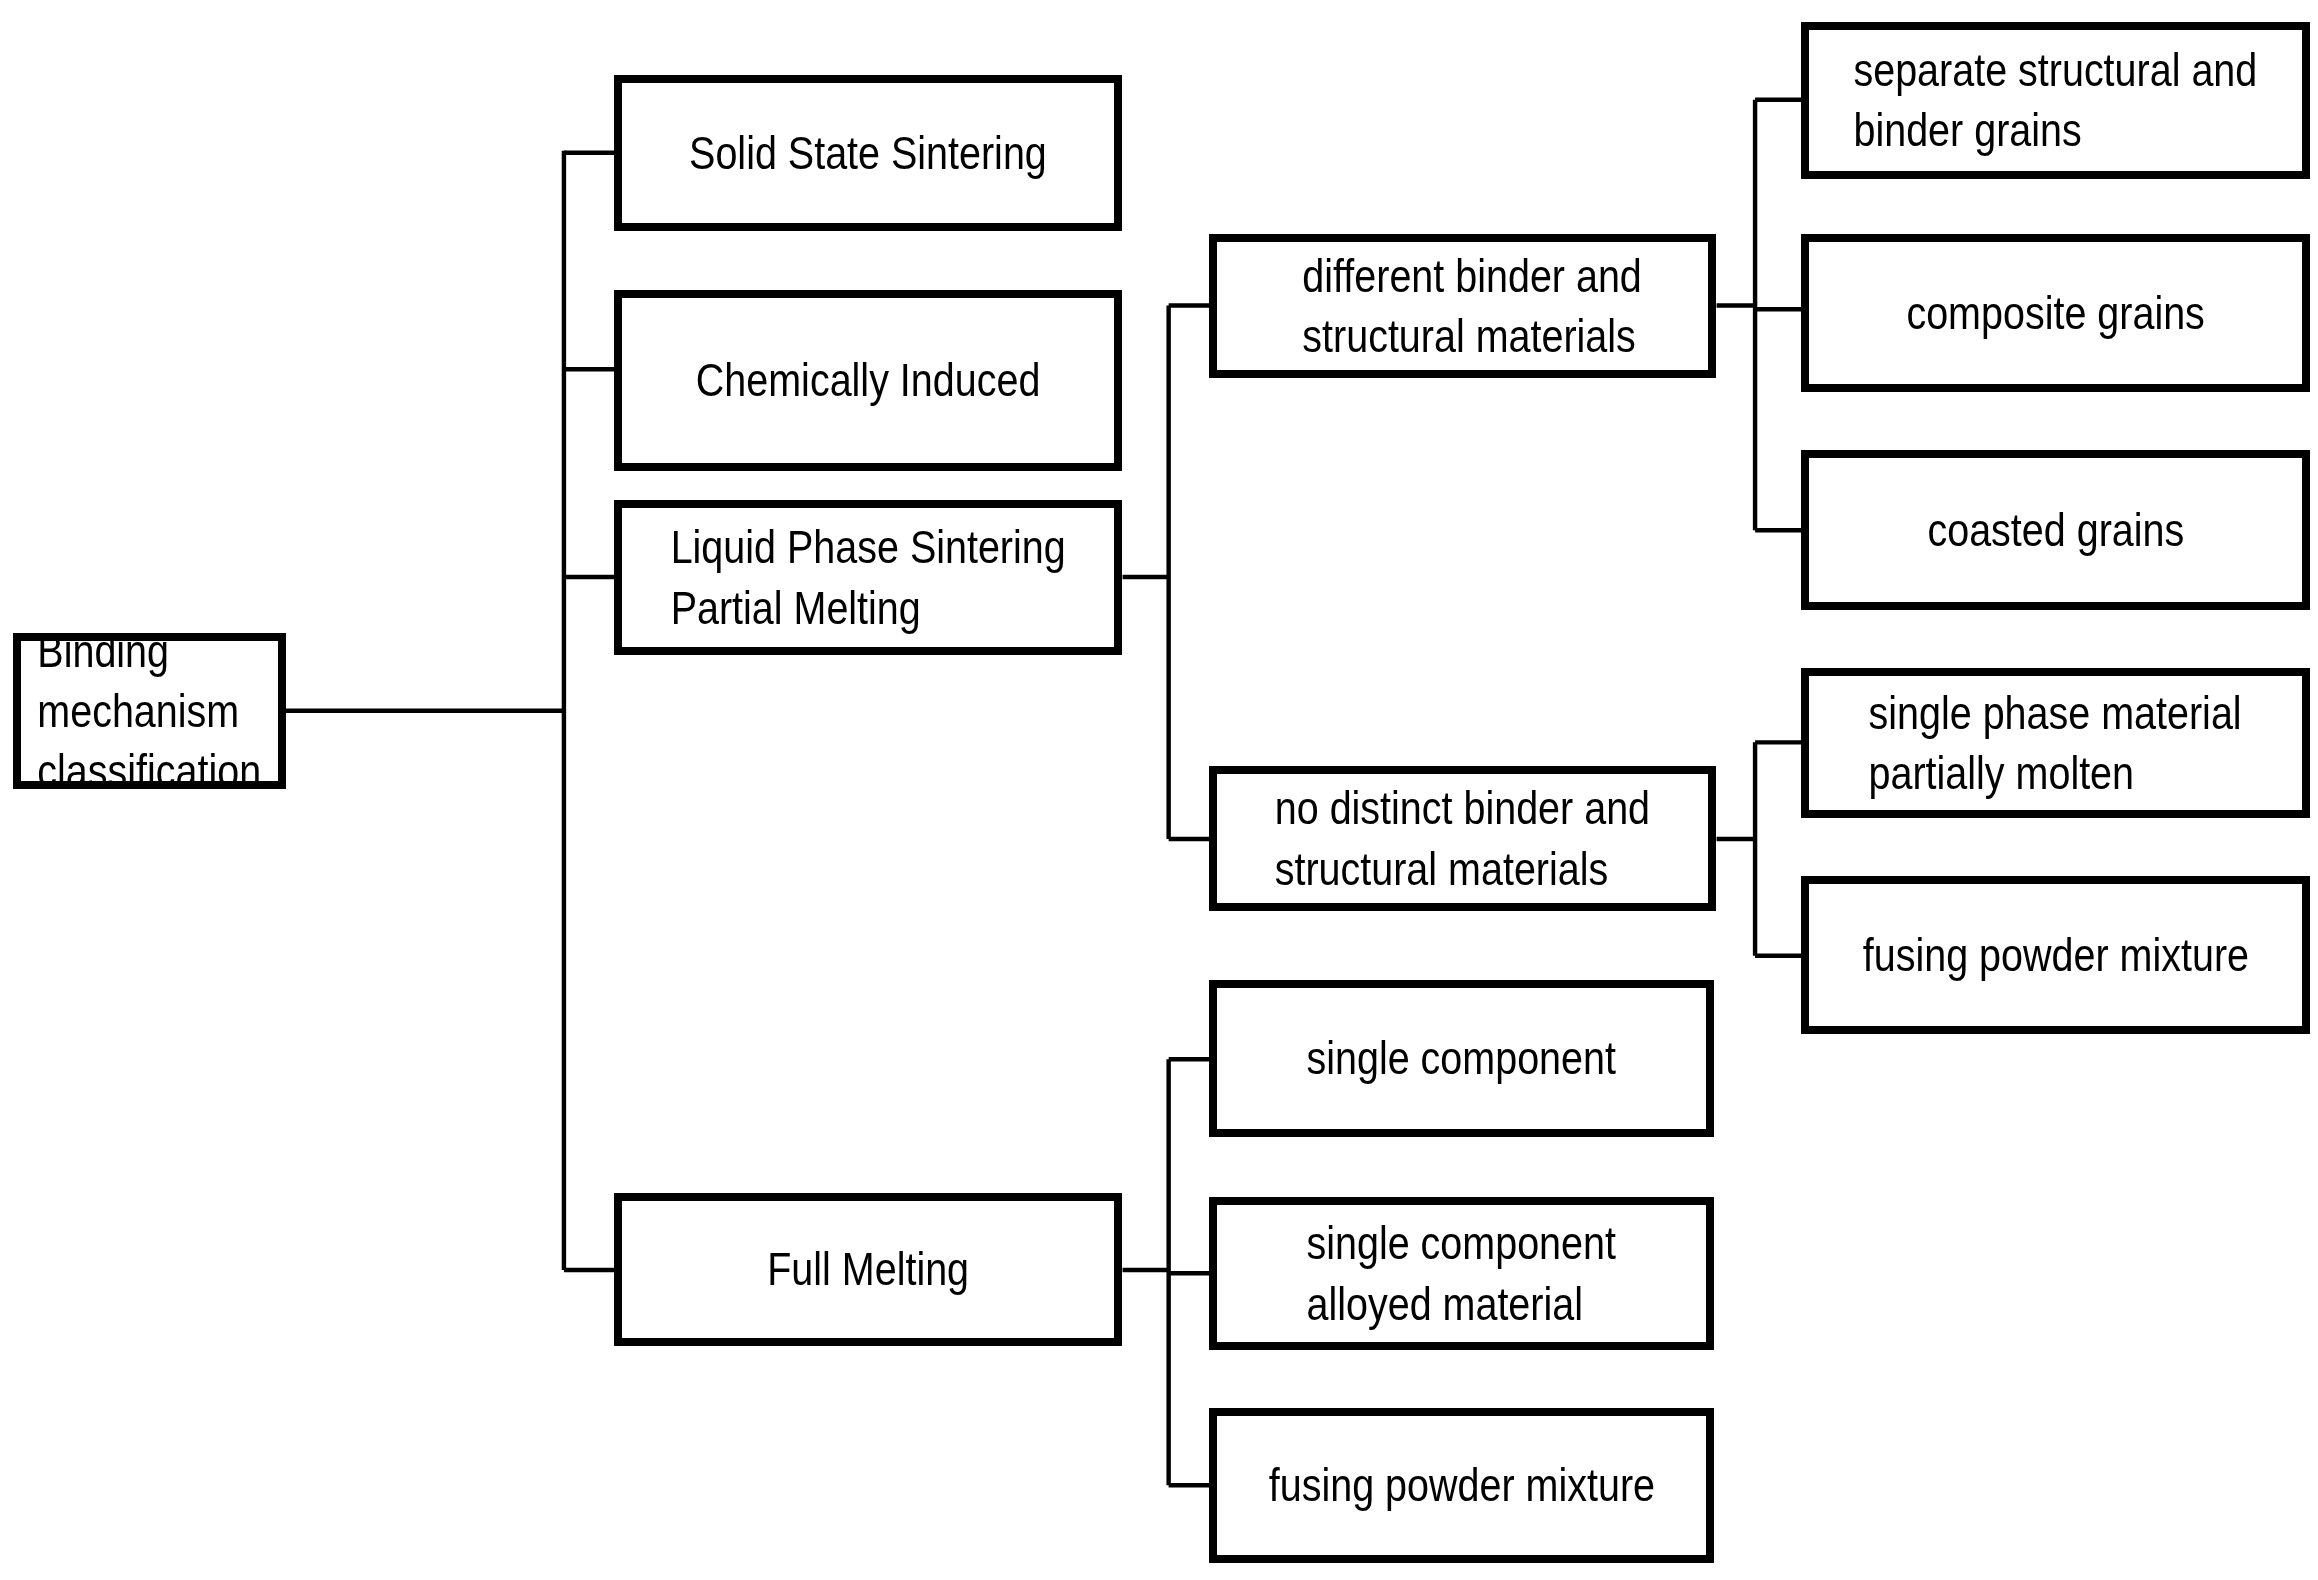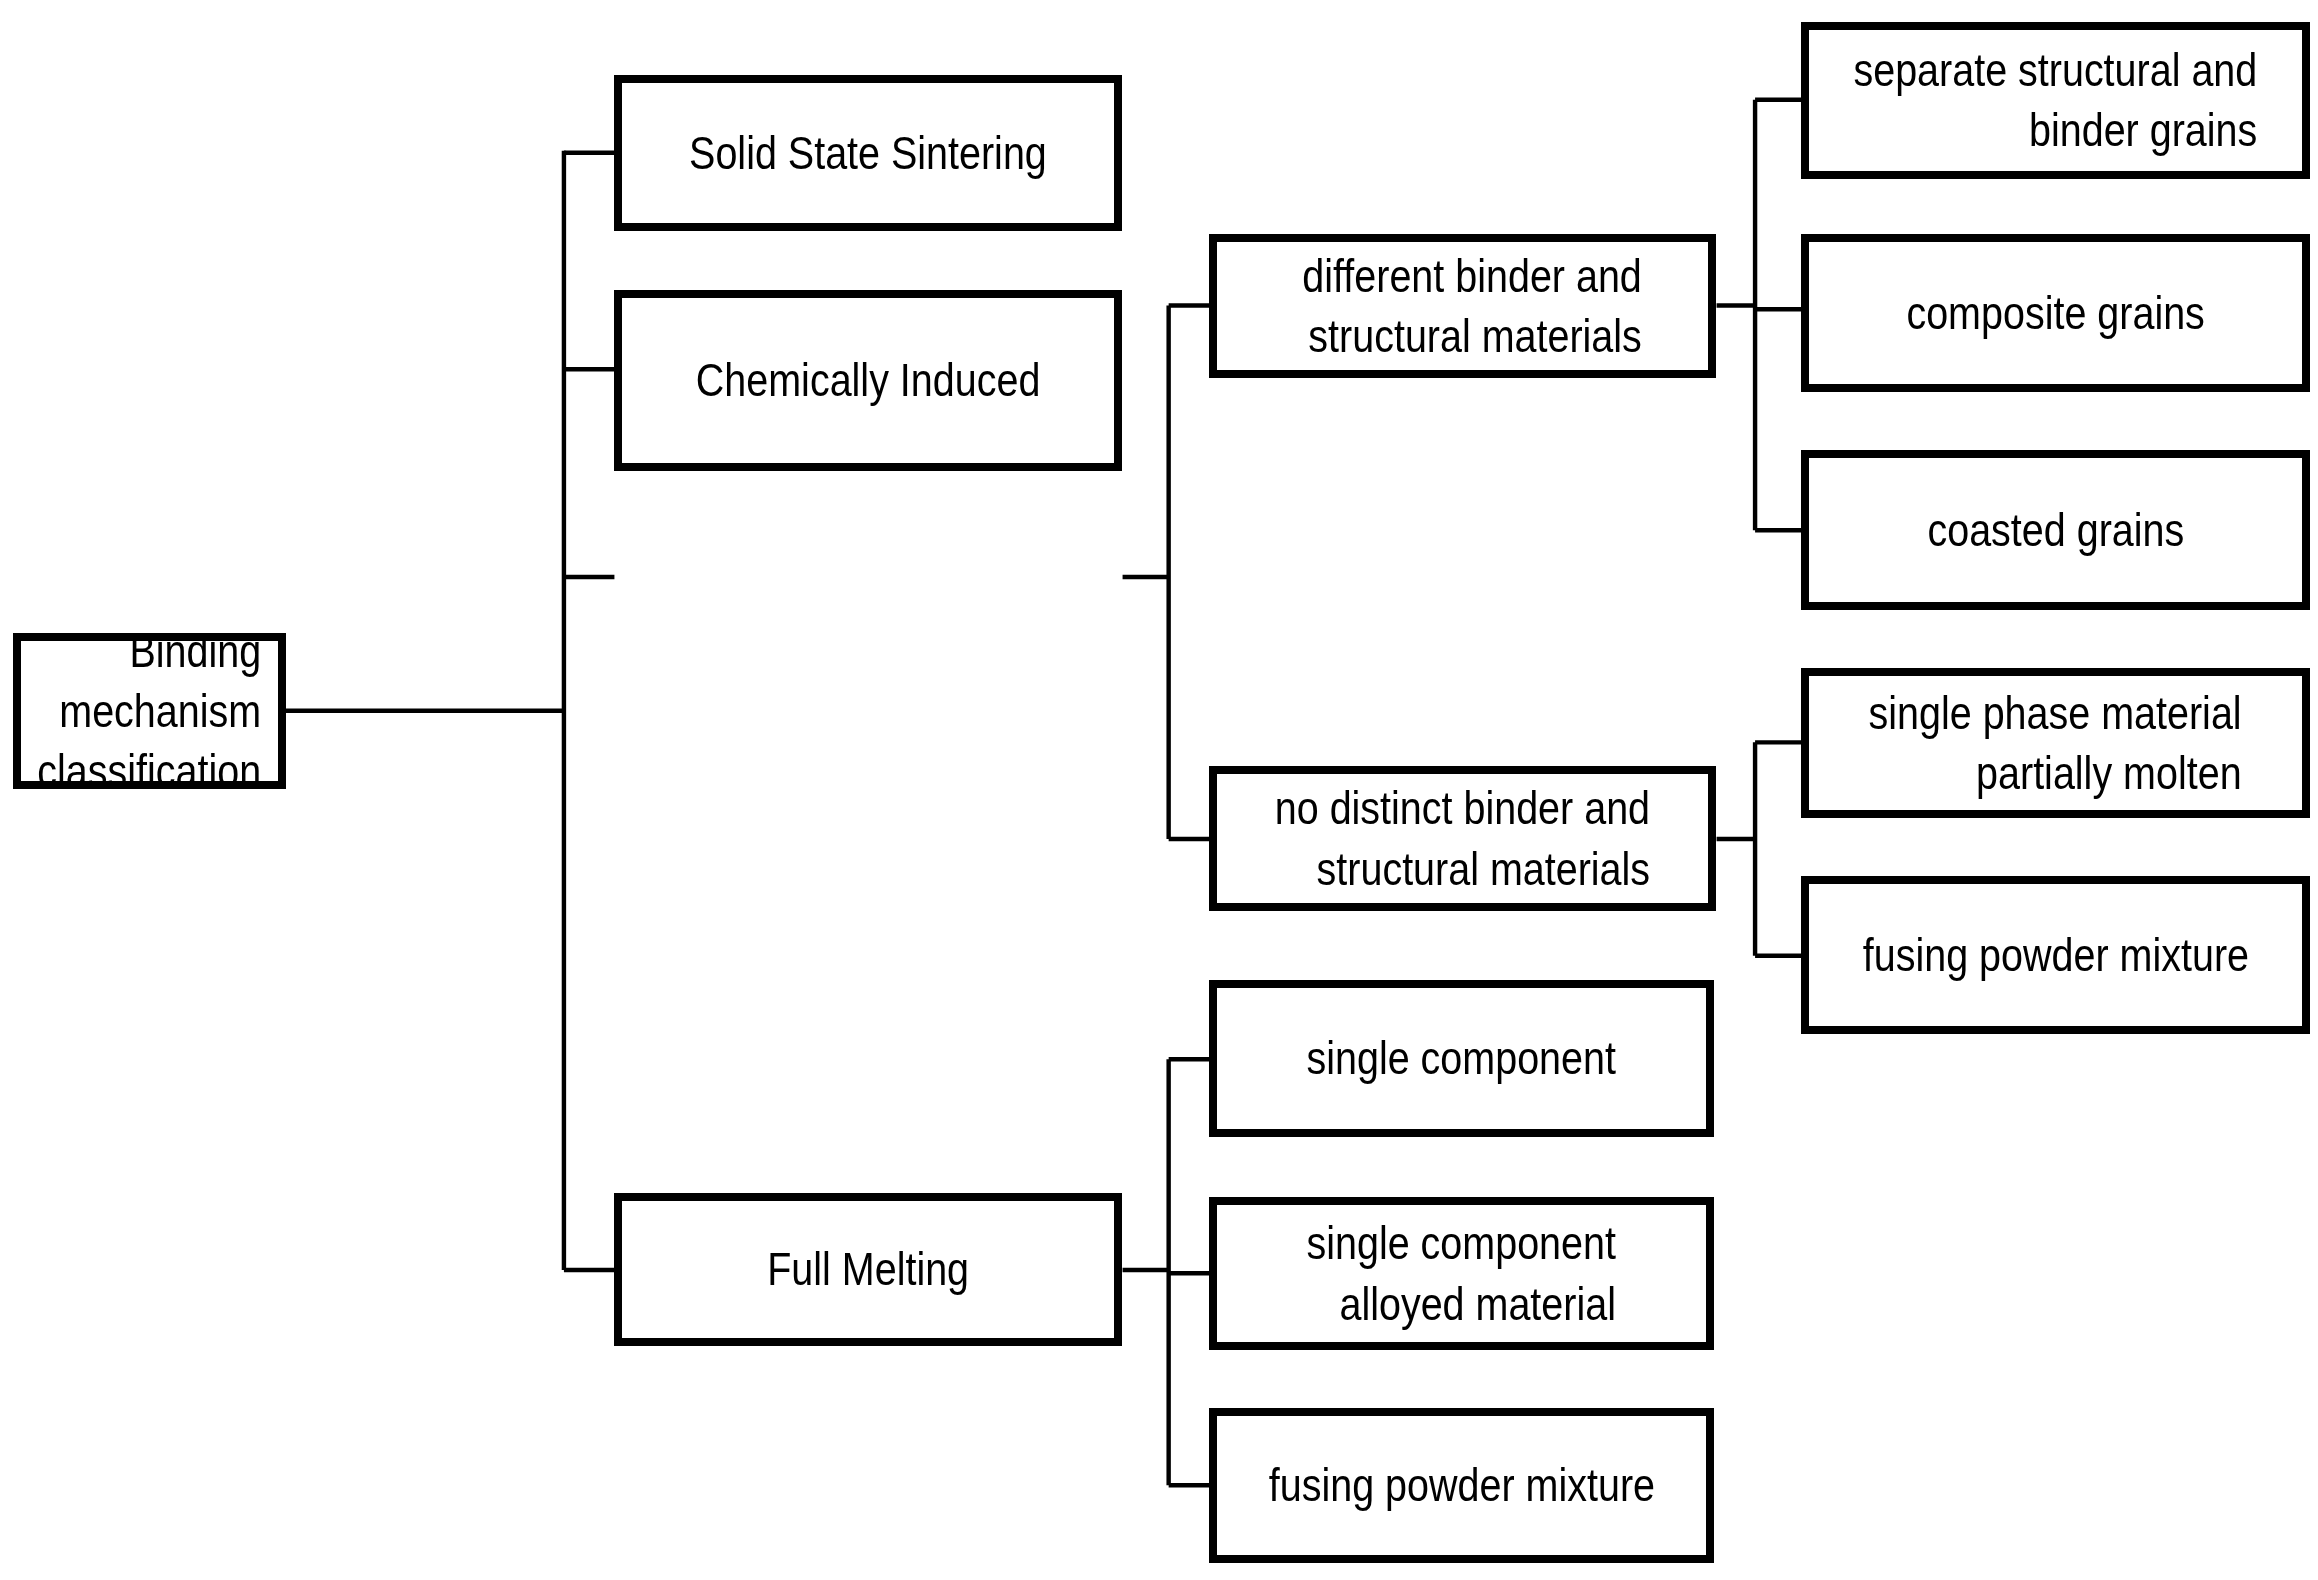--- a/index.html
+++ b/index.html
@@ -23,21 +23,21 @@
     height: 1580px;
   }
   .node {
     position: absolute;
     box-sizing: border-box;
     border: 8.2px solid #000000;
     background: #ffffff;
     display: flex;
     align-items: center;
     justify-content: center;
-    text-align: right;
+    text-align: left;
     color: #000000;
   }
   .label {
     display: block;
     white-space: pre-line;
     font-size: 47px;
     line-height: 1.28;
     transform: scale(0.84, 1);
     transform-origin: center center;
   }
@@ -104,20 +104,24 @@
     <span class="label">Solid State Sintering</span>
   </div>
 
   <div class="node n-root">
     <span class="label">Binding mechanism
 classification</span>
   </div>
   <div class="node n-chem">
     <span class="label">Chemically Induced</span>
   </div>
+  <div class="node n-liquid">
+    <span class="label">Liquid Phase Sintering
+Partial Melting</span>
+  </div>
   <div class="node n-full">
     <span class="label">Full Melting</span>
   </div>
 
   <div class="node n-diff">
     <span class="label">different binder and
 structural materials</span>
   </div>
   <div class="node n-nodist">
     <span class="label">no distinct binder and

